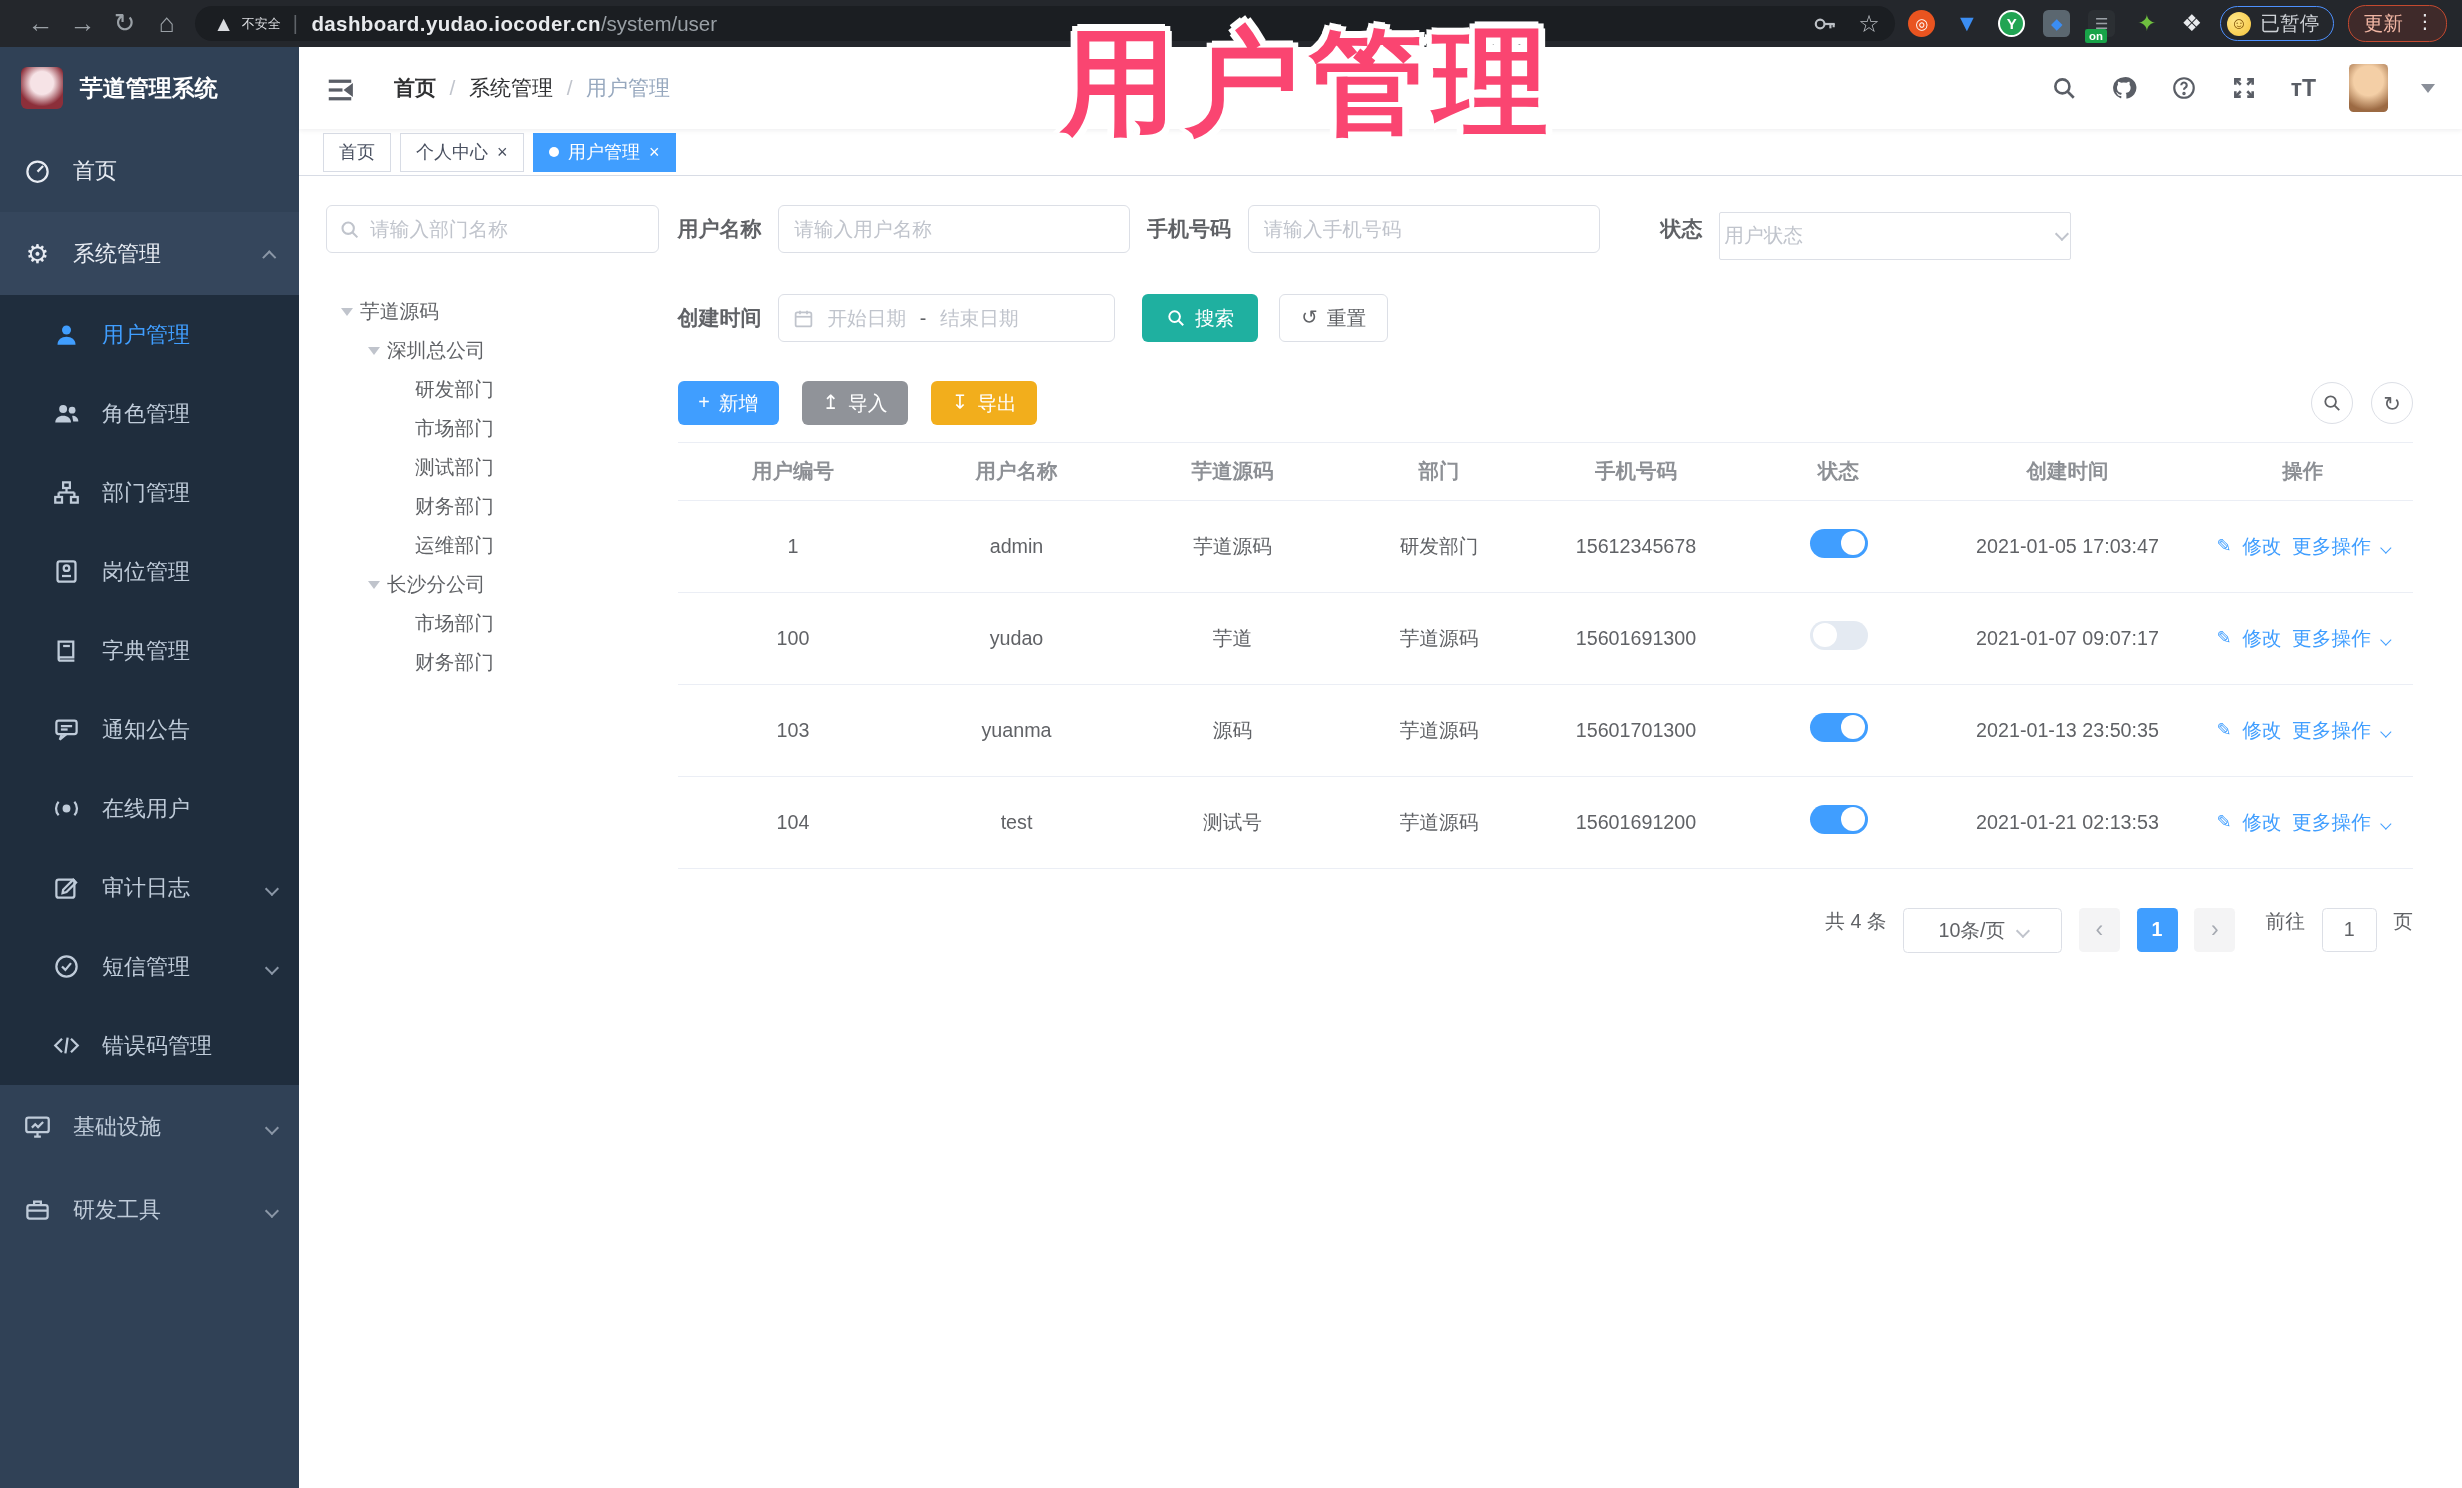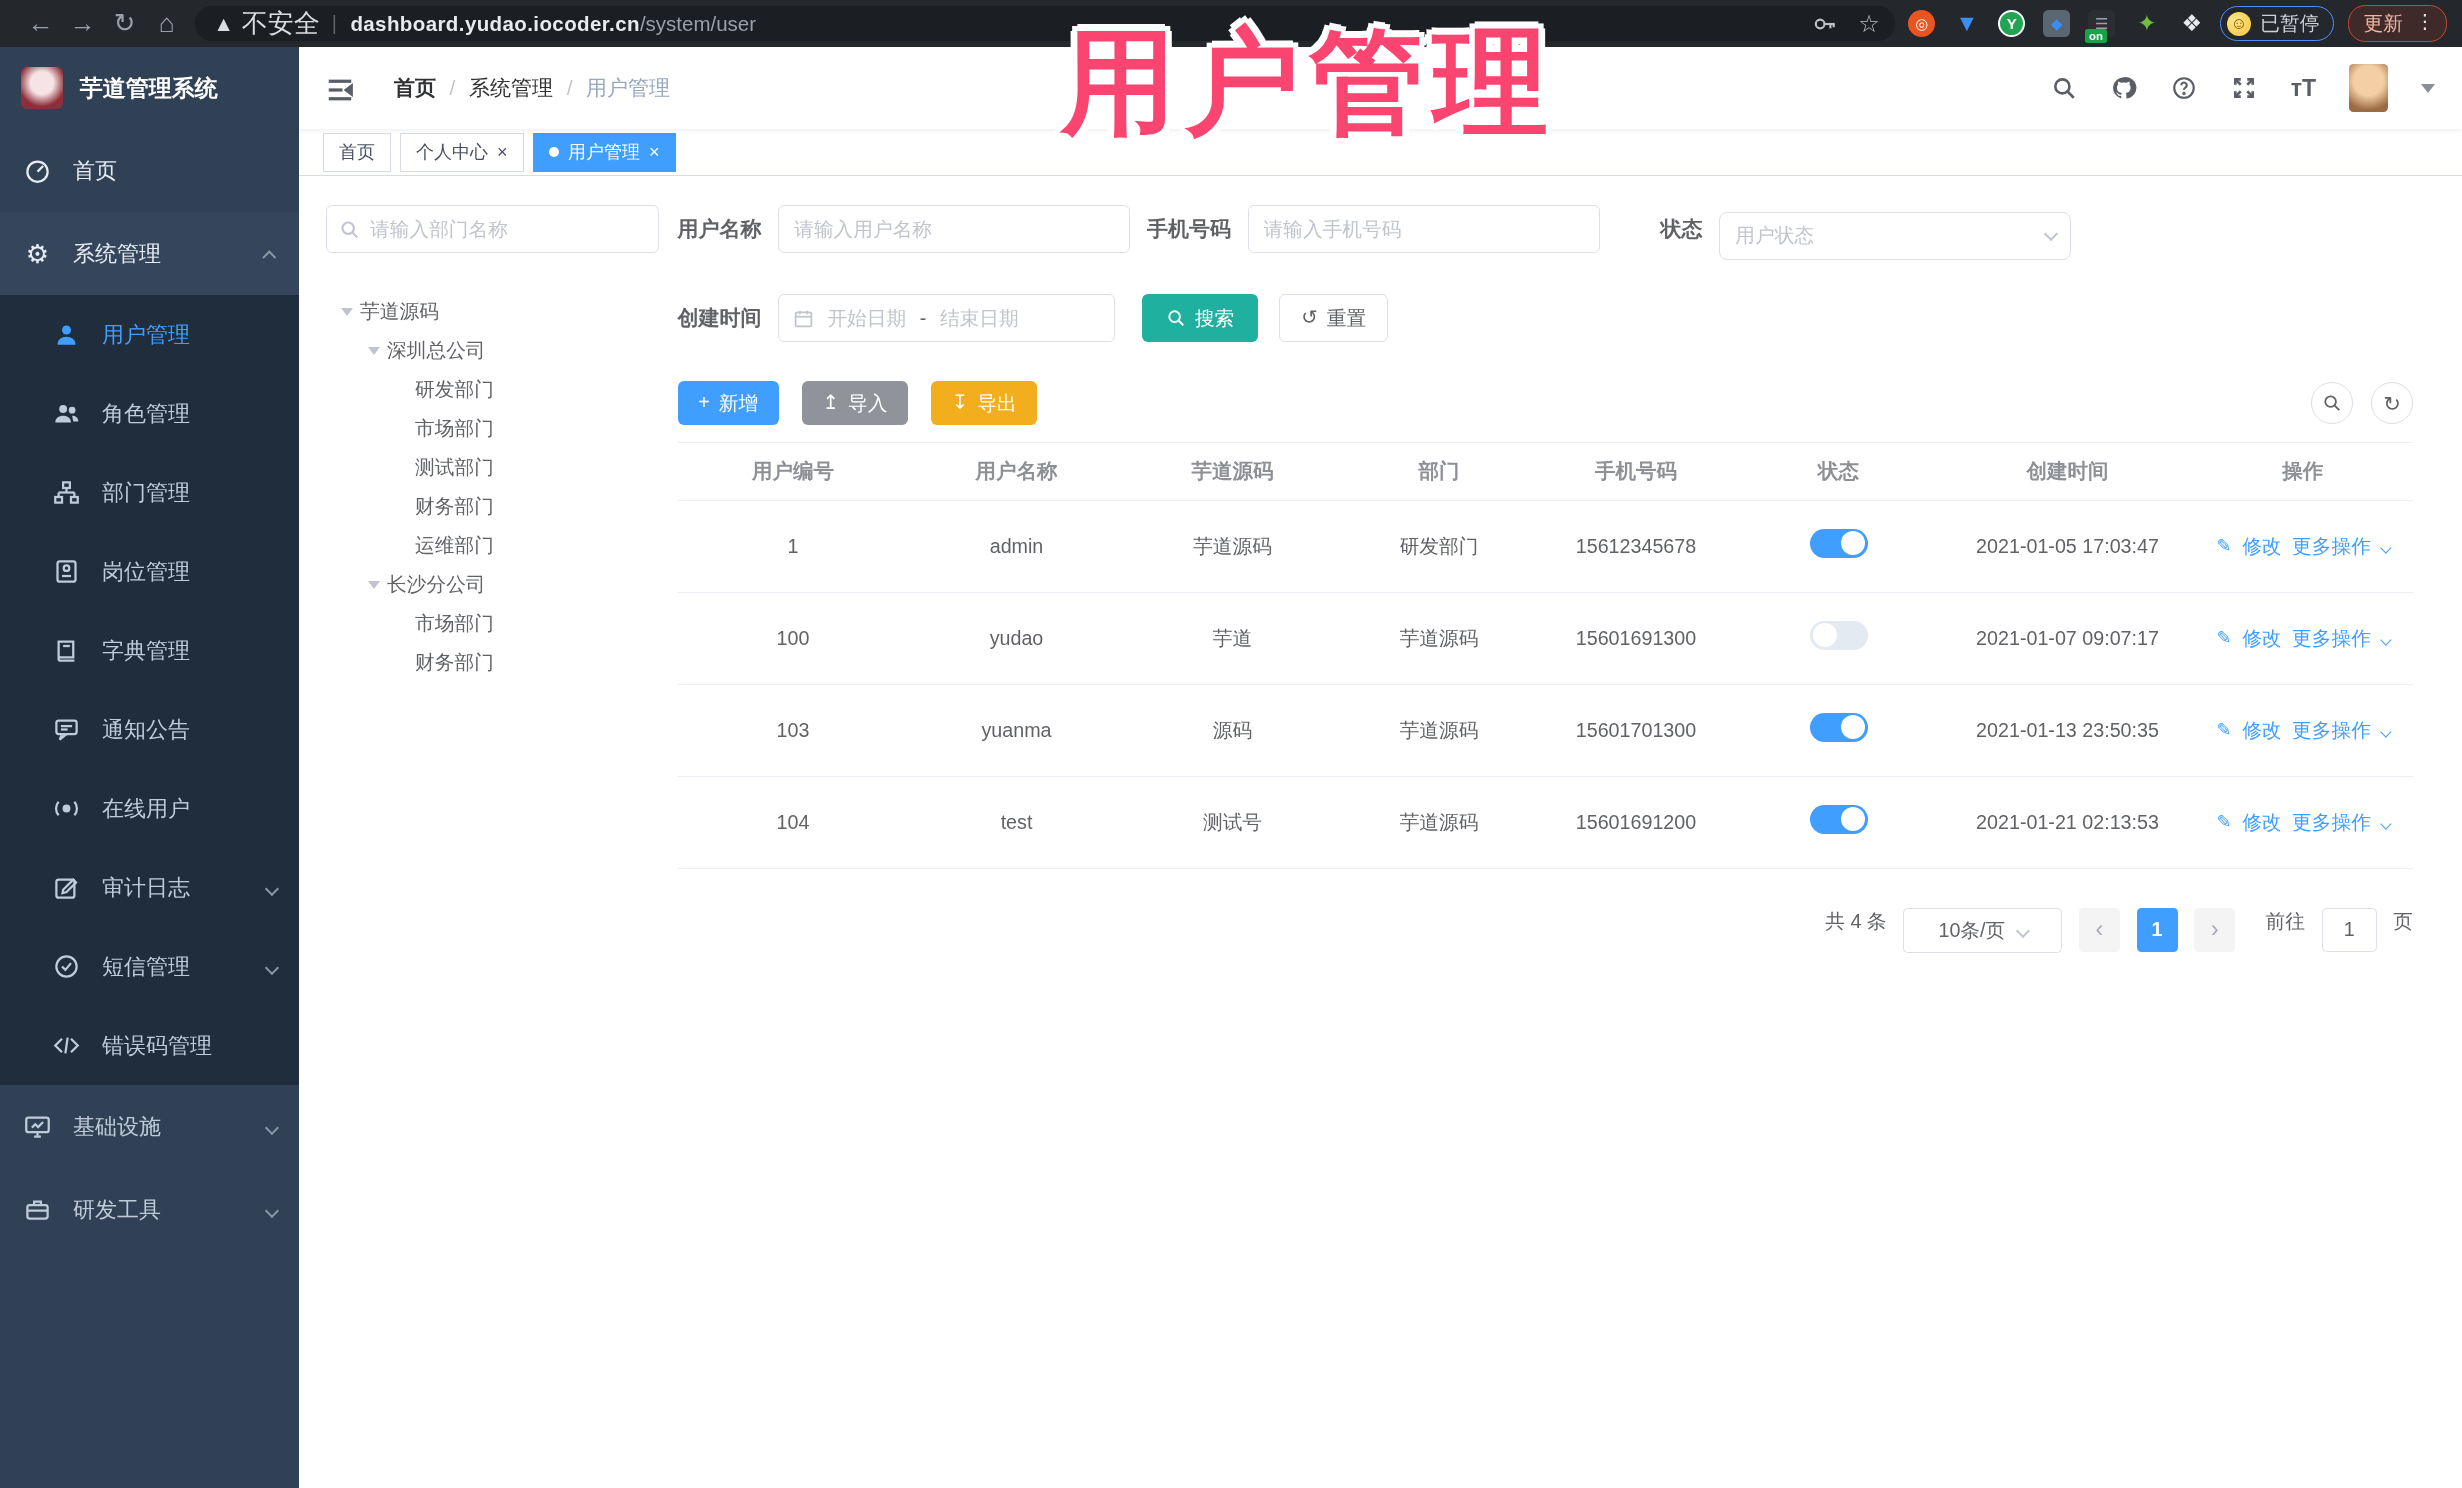--- a/index.html
+++ b/index.html
@@ -4,21 +4,21 @@
 <style>
   * { margin:0; padding:0; box-sizing:border-box; }
   html,body { width:2462px; height:1488px; font-family:"Liberation Sans","DejaVu Sans",sans-serif; background:#fff; }
   .screen { position:relative; width:2462px; height:1488px; overflow:hidden; background:#fff; }
 
   
   .browser-bar { position:absolute; top:0; left:0; width:2462px; height:47px; background:#24272c; display:flex; align-items:center; padding:0 15px 0 19.7px; z-index:5; }
   .bnav { color:#9aa0a6; font-size:26px; width:42px; text-align:center; cursor:pointer; flex:none; }
   .addr-pill { flex:1; height:35px; background:#1b1e22; border-radius:17.4px; display:flex; align-items:center; padding:0 15px 0 18px; margin:0 13.6px 0 7.6px; color:#e8eaed; min-width:0; }
   .addr-warn { color:#dadce0; font-size:21px; margin-right:7.6px; }
-  .addr-sec { color:#dadce0; font-size:26px; margin-right:12px; }
+  .addr-sec { color:#dadce0; font-size:13px; margin-right:12px; }
   .addr-div { color:#5f6368; font-size:19.7px; margin-right:13.6px; }
   .addr-host { color:#e8eaed; font-size:20.5px; font-weight:600; letter-spacing:0.4px; }
   .addr-path { color:#9aa0a6; font-size:20.5px; }
   .addr-right { margin-left:auto; display:flex; align-items:center; gap:19.7px; }
   .pill-ic { width:26px; height:26px; color:#bdc1c6; }
   .ext-row { display:flex; align-items:center; gap:18px; margin-right:15px; }
   .ext { width:27px; height:27px; border-radius:50%; flex:none; display:flex; align-items:center; justify-content:center; font-size:15px; font-weight:700; color:#fff; cursor:pointer; }
   .ext.sq { border-radius:5.3px; }
   .ext-on { position:relative; background:#2b2f33; border-radius:4.5px; }
   .ext-on .onbadge { position:absolute; bottom:-6px; left:-3px; background:#18a348; color:#fff; font-size:11.4px; font-weight:700; padding:0.8px 3.8px; border-radius:2.3px; }
@@ -80,21 +80,21 @@
   .tree { margin-top:39px; }
   .tnode { height:39px; display:flex; align-items:center; gap:7.6px; font-size:19.7px; color:#606266; cursor:pointer; }
   .tnode .tcaret { width:0; height:0; border-top:8.3px solid #c0c4cc; border-left:6px solid transparent; border-right:6px solid transparent; flex:none; }
   .tnode .tcaret.none { border:none; width:12px; }
 
   .main-panel { flex:1; min-width:0; }
   .frow { display:flex; align-items:center; height:48px; margin-bottom:41px; }
   .flabel { font-size:21px; font-weight:700; color:#606266; margin-right:16.7px; white-space:nowrap; }
   .finput { width:352px; height:48px; border:1.5px solid #dcdfe6; border-radius:6px; padding:0 15px; font-size:19.7px; color:#606266; outline:none; font-family:inherit; }
   .finput::placeholder { color:#c0c4cc; }
-  .fselect { width:352px; height:48px; border:1.5px solid #dcdfe6; border-radius:8px; display:flex; align-items:center; padding:0 15px; cursor:pointer;margin-top:13px; }
+  .fselect { width:352px; height:48px; border:1.5px solid #dcdfe6; border-radius:2px; display:flex; align-items:center; padding:0 4px; cursor:pointer;margin-top:13px; }
   .fselect .ph { font-size:19.7px; color:#c0c4cc; }
   .fselect .chevwrap { margin-left:auto; color:#c0c4cc; }
   .gap22 { margin-left:16.7px; } .gap80 { margin-left:61px; }
   .date-box { width:337px; height:48px; border:1.5px solid #dcdfe6; border-radius:6px; display:flex; align-items:center; padding:0 13.6px; gap:13.6px; cursor:text; }
   .date-box svg { width:21px; height:21px; color:#c0c4cc; flex:none; }
   .date-box .ph { font-size:19.7px; color:#c0c4cc; }
   .btn { display:inline-flex; align-items:center; justify-content:center; gap:9px; border-radius:6px; cursor:pointer; border:1.5px solid transparent; font-family:inherit; }
   .btn-search { height:48px; padding:0 23px; background:#1fb0a0; color:#fff; font-size:19.7px; margin-left:27px; }
   .btn-reset { height:48px; padding:0 21px; background:#fff; border-color:#dcdfe6; color:#606266; font-size:19.7px; margin-left:21px; }
   .btn svg { width:19.7px; height:19.7px; }

